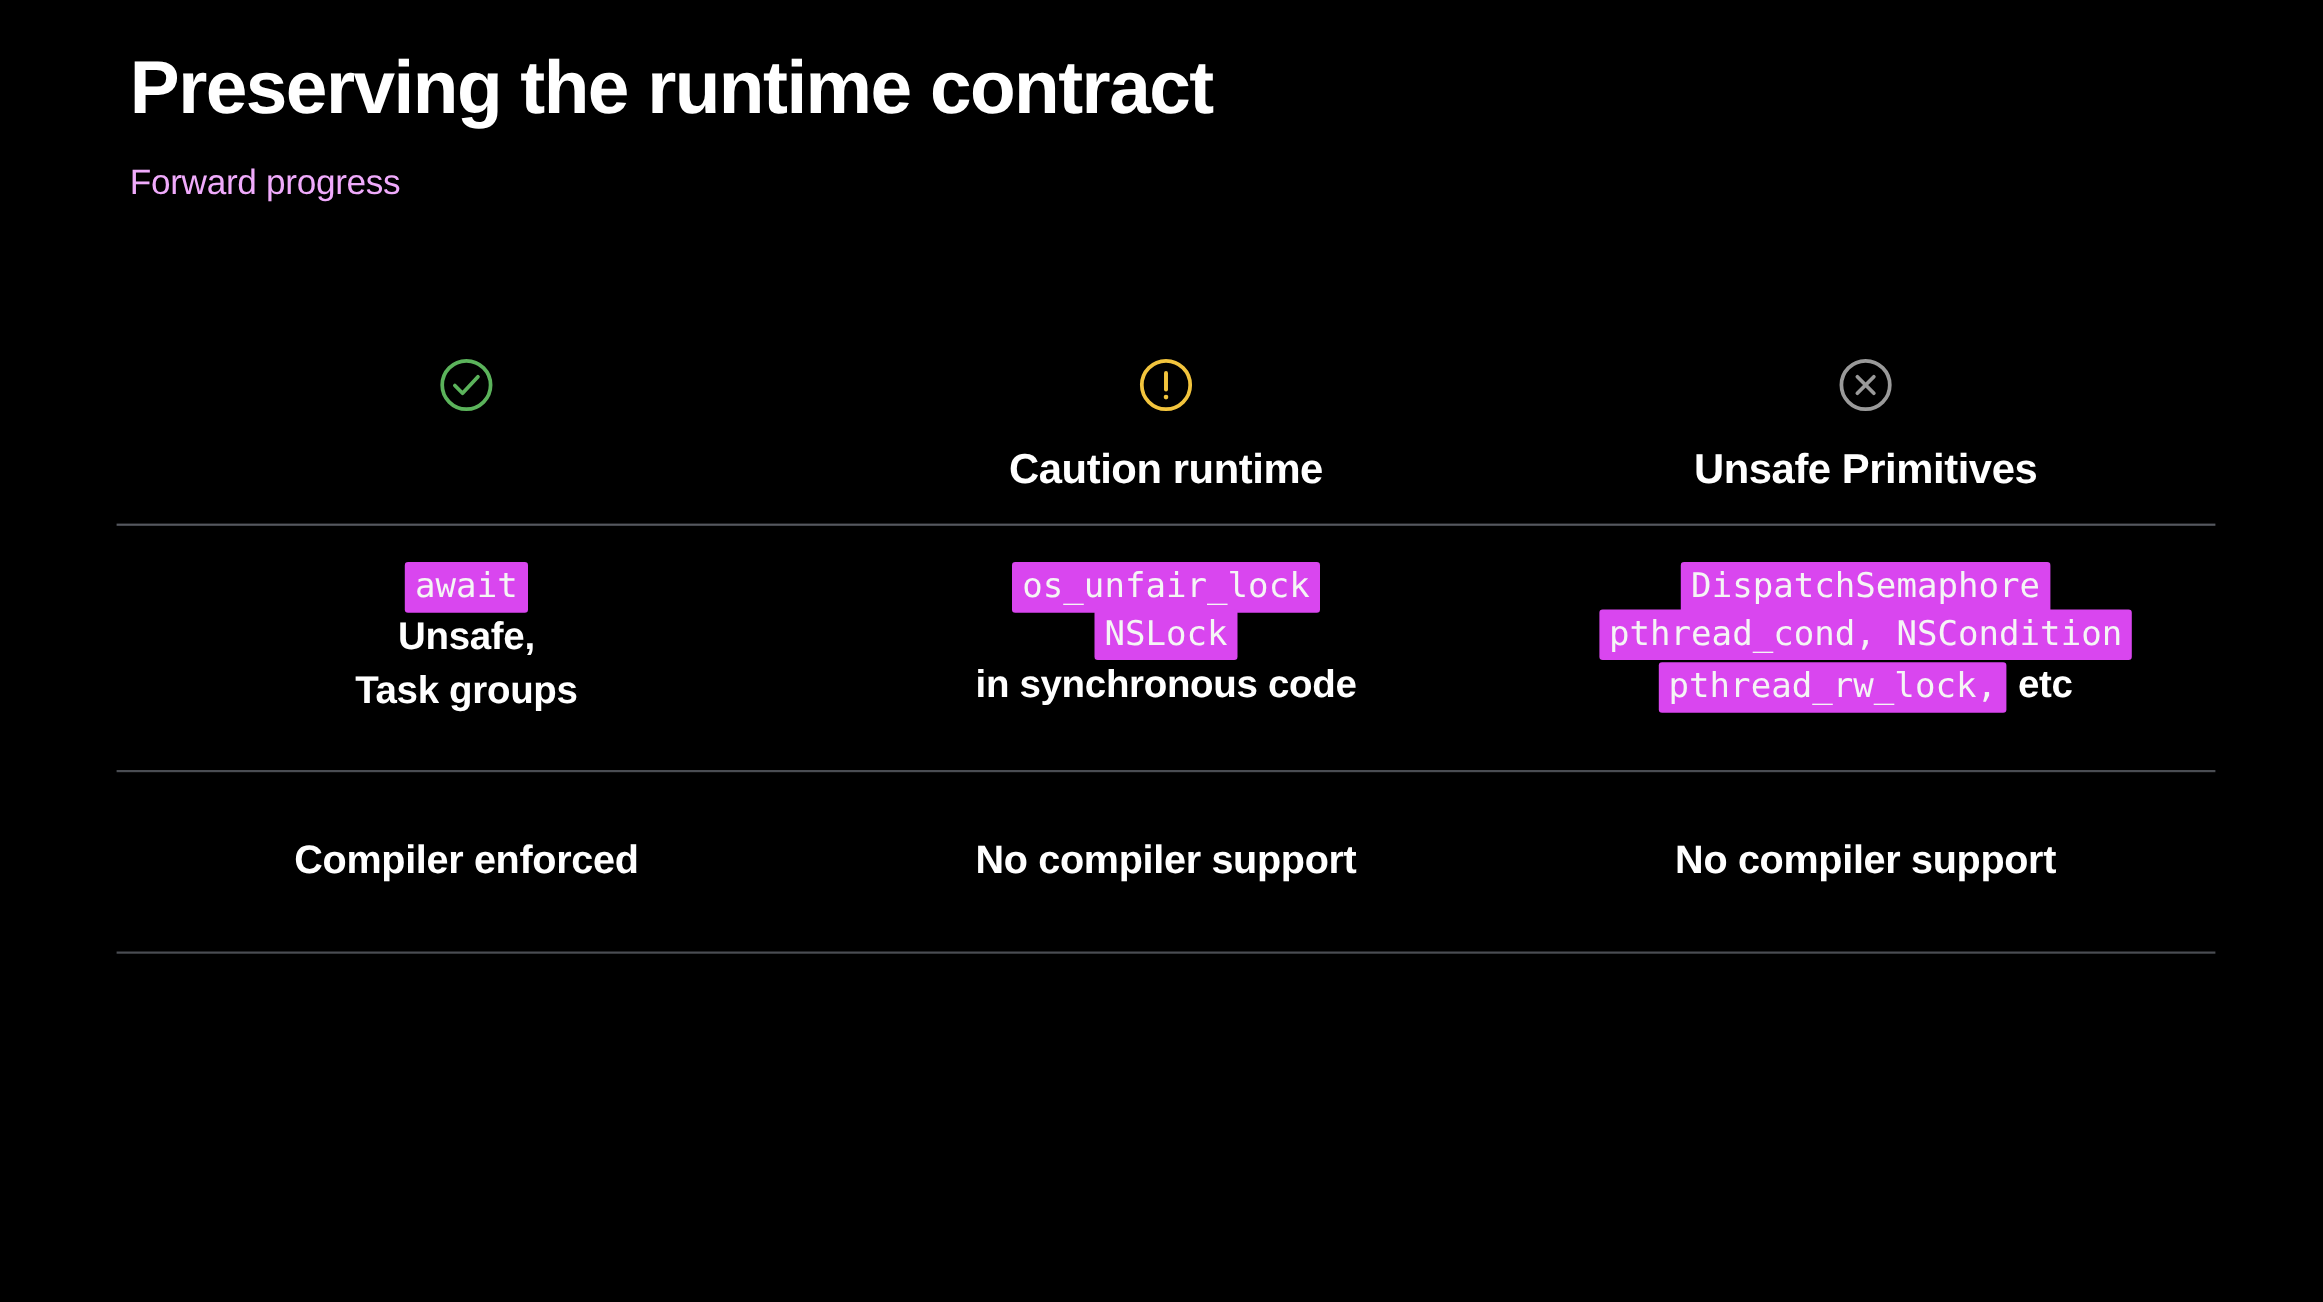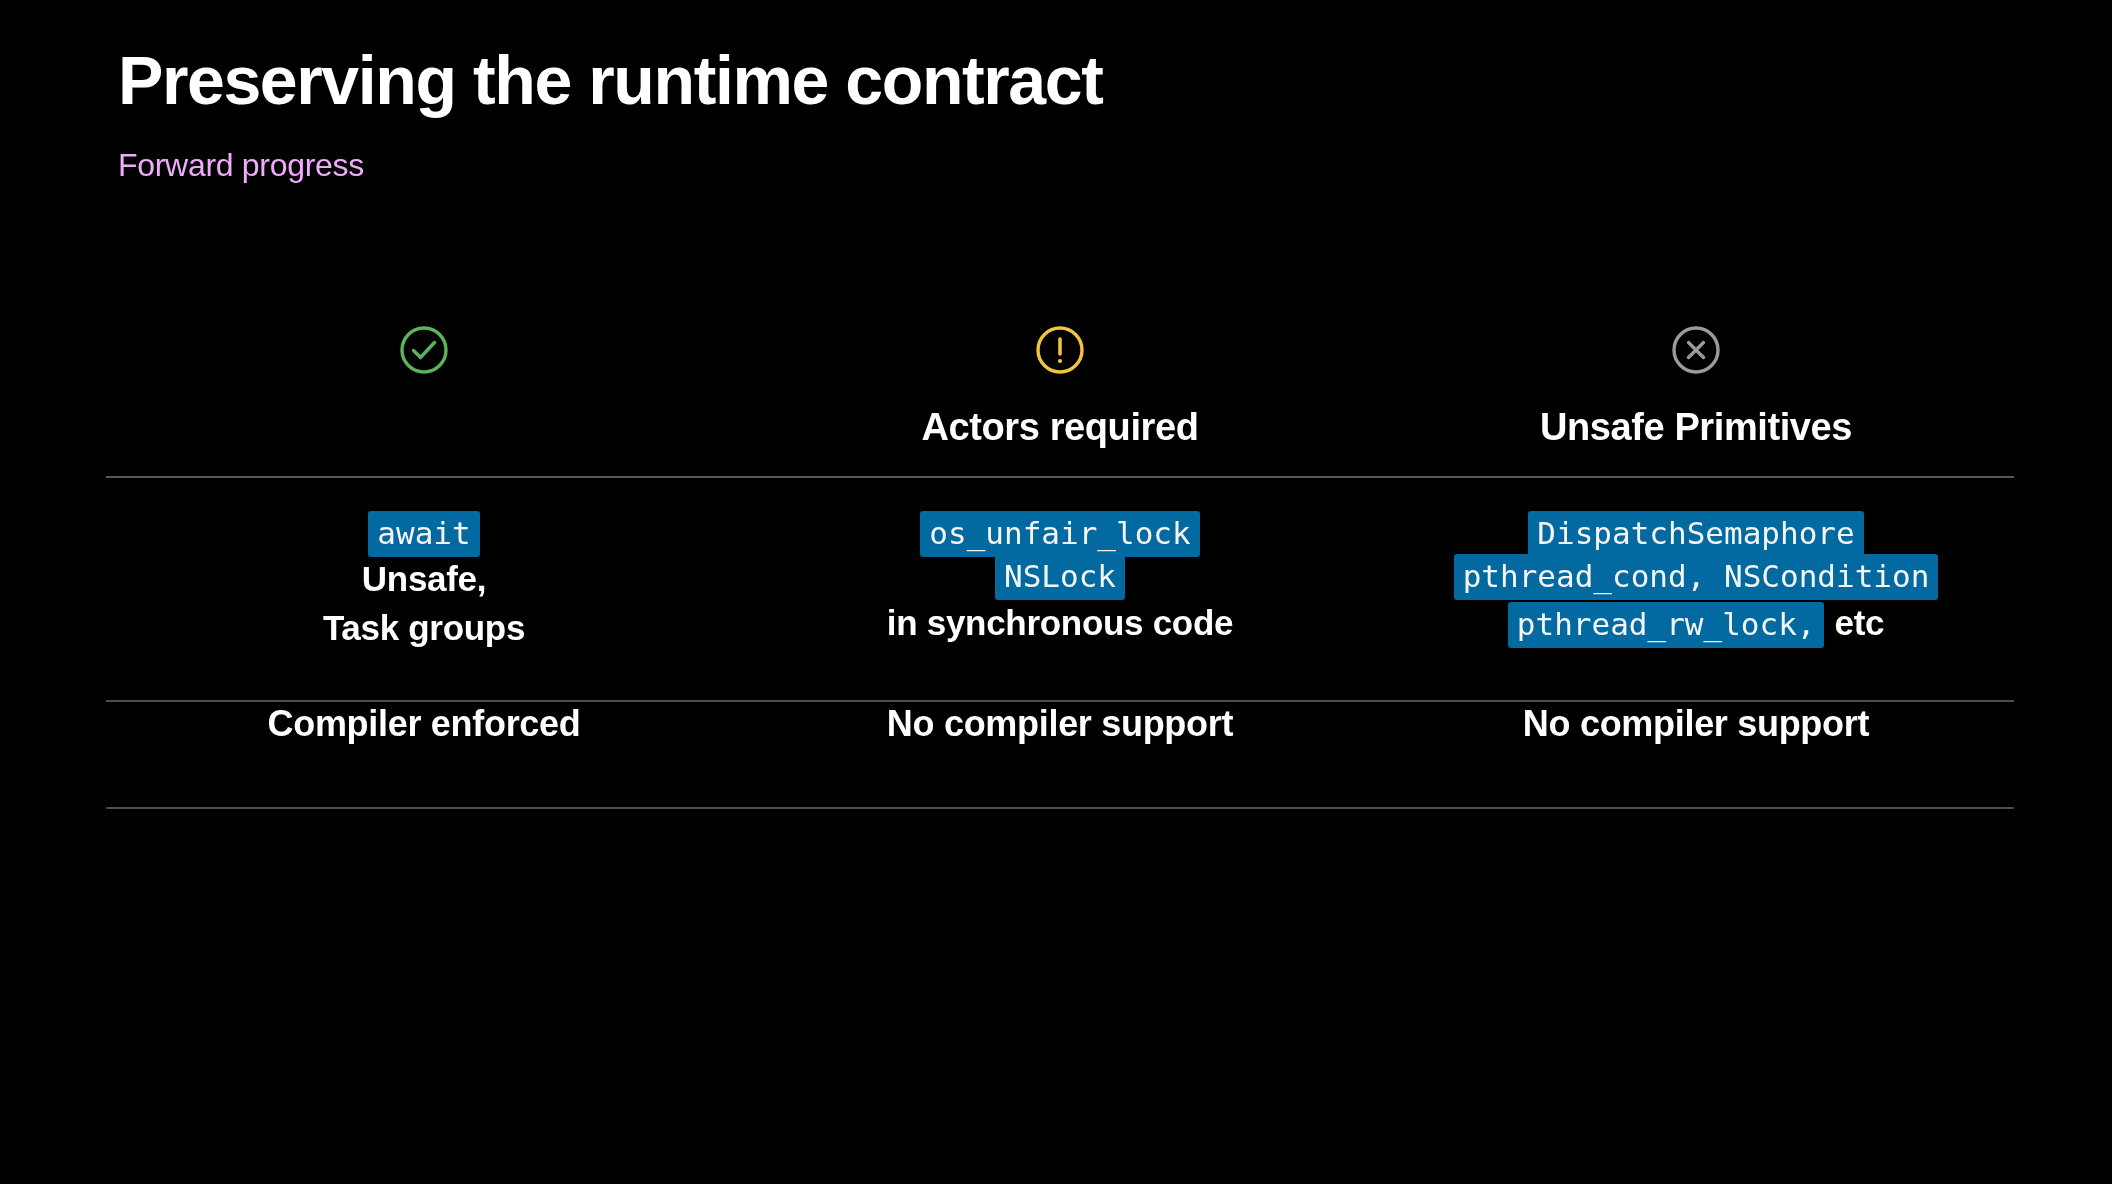--- a/index.html
+++ b/index.html
@@ -108,35 +108,36 @@
     white-space: nowrap;
   }
   .prim-line:last-child { margin-bottom: 16px; }
 
   code.chip {
     font-family: "DejaVu Sans Mono", "Liberation Mono", monospace;
     font-size: 31px;
     font-weight: normal;
     letter-spacing: 0px;
     color: #f5f5f5;
-    background: #0369a1;
+    background: #d946ef;
     padding: 4px 9px 6px 9px;
     border-radius: 3px;
     display: inline;
   }
 
   .plain-bold {
     font-size: 35px;
     font-weight: bold;
     letter-spacing: -0.3px;
     color: #ffffff;
   }
 
   
   .row-support {
+    padding-top: 58px;
     padding-bottom: 62px;
   }
 
   .support-text {
     font-size: 36px;
     font-weight: bold;
     letter-spacing: -0.3px;
     color: #ffffff;
     line-height: 1.2;
   }
@@ -163,21 +164,21 @@
     </div>
 
     <div class="cell">
       <div class="icon-wrap">
         <svg width="52" height="52" viewBox="0 0 52 52" aria-hidden="true">
           <circle cx="26" cy="26" r="22" fill="none" stroke="#f2c43d" stroke-width="3.4"></circle>
           <line x1="26" y1="15" x2="26" y2="30" stroke="#f2c43d" stroke-width="3.6" stroke-linecap="round"></line>
           <circle cx="26" cy="37" r="2.1" fill="#f2c43d"></circle>
         </svg>
       </div>
-      <div class="col-label">Actors required</div>
+      <div class="col-label">Caution runtime</div>
     </div>
 
     <div class="cell">
       <div class="icon-wrap">
         <svg width="52" height="52" viewBox="0 0 52 52" aria-hidden="true">
           <circle cx="26" cy="26" r="22" fill="none" stroke="#9a9a9a" stroke-width="3.4"></circle>
           <line x1="18.5" y1="18.5" x2="33.5" y2="33.5" stroke="#9a9a9a" stroke-width="3.4" stroke-linecap="round"></line>
           <line x1="33.5" y1="18.5" x2="18.5" y2="33.5" stroke="#9a9a9a" stroke-width="3.4" stroke-linecap="round"></line>
         </svg>
       </div>

